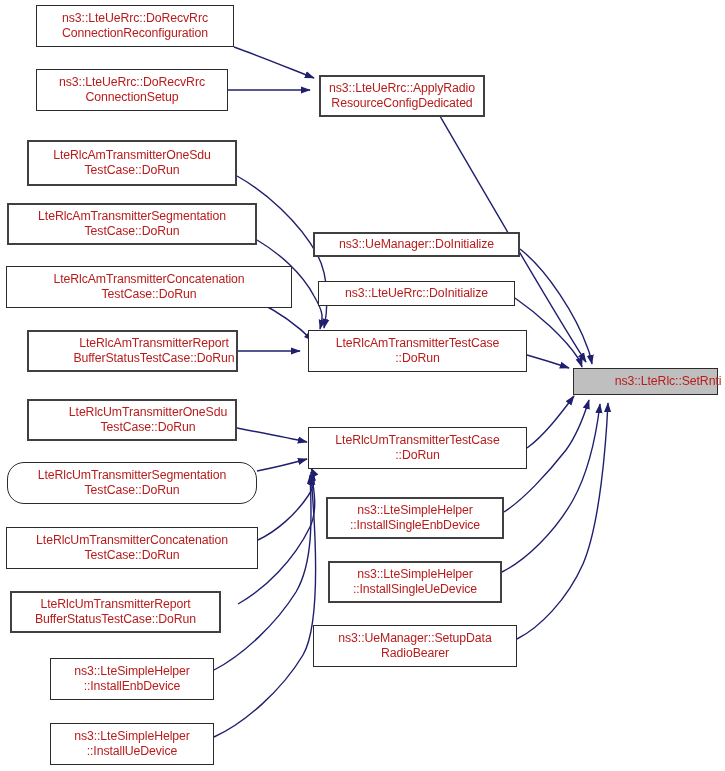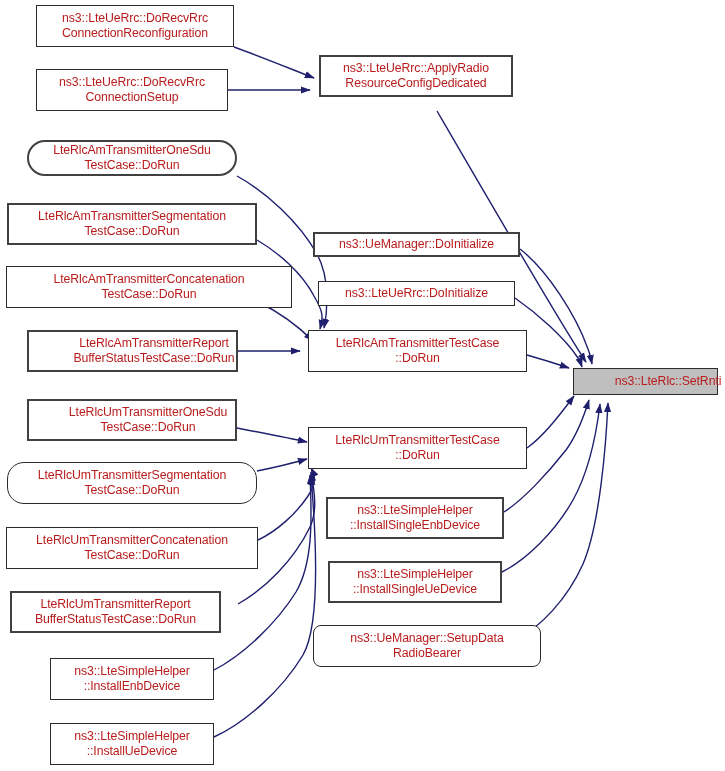--- a/index.html
+++ b/index.html
@@ -82,23 +82,23 @@
         <path d="M 502,572 C 526,560 555,532 573,500 C 588,473 596,437 600,404" fill="none" stroke="#1f1f6e" stroke-width="1.4" marker-end="url(#arrowhead)"></path>
         <path d="M 517,639 C 539,628 567,600 583,564 C 600,524 606,444 608,403" fill="none" stroke="#1f1f6e" stroke-width="1.4" marker-end="url(#arrowhead)"></path>
       </g>
   </svg>
 
   <div id="nodes">
       <div class="node" style="left: 36px; top: 5px; width: 198px; height: 42px;">ns3::LteUeRrc::DoRecvRrc
 ConnectionReconfiguration</div>
       <div class="node" style="left: 36px; top: 69px; width: 192px; height: 42px;">ns3::LteUeRrc::DoRecvRrc
 ConnectionSetup</div>
-      <div class="node thick" style="left: 319px; top: 55px; width: 194px; height: 42px;">ns3::LteUeRrc::ApplyRadio
+      <div class="node thick" style="left: 319px; top: 75px; width: 166px; height: 42px;">ns3::LteUeRrc::ApplyRadio
 ResourceConfigDedicated</div>
-      <div class="node thick" style="left: 27px; top: 140px; width: 210px; height: 36px; border-radius: 19px;">LteRlcAmTransmitterOneSdu
+      <div class="node thick" style="left: 27px; top: 140px; width: 210px; height: 46px;">LteRlcAmTransmitterOneSdu
 TestCase::DoRun</div>
       <div class="node thick" style="left: 7px; top: 203px; width: 250px; height: 42px;">LteRlcAmTransmitterSegmentation
 TestCase::DoRun</div>
       <div class="node" style="left: 6px; top: 266px; width: 286px; height: 42px;">LteRlcAmTransmitterConcatenation
 TestCase::DoRun</div>
       <div class="node thick" style="left: 27px; top: 330px; width: 211px; height: 42px; padding-left: 43px;">LteRlcAmTransmitterReport
 BufferStatusTestCase::DoRun</div>
       <div class="node thick" style="left: 27px; top: 399px; width: 210px; height: 42px; padding-left: 32px;">LteRlcUmTransmitterOneSdu
 TestCase::DoRun</div>
       <div class="node" style="left: 7px; top: 462px; width: 250px; height: 42px; border-radius: 17px;">LteRlcUmTransmitterSegmentation
@@ -114,18 +114,18 @@
       <div class="node thick" style="left: 313px; top: 232px; width: 207px; height: 25px;">ns3::UeManager::DoInitialize</div>
       <div class="node" style="left: 318px; top: 281px; width: 197px; height: 25px;">ns3::LteUeRrc::DoInitialize</div>
       <div class="node" style="left: 308px; top: 330px; width: 219px; height: 42px;">LteRlcAmTransmitterTestCase
 ::DoRun</div>
       <div class="node" style="left: 308px; top: 427px; width: 219px; height: 42px;">LteRlcUmTransmitterTestCase
 ::DoRun</div>
       <div class="node thick" style="left: 326px; top: 497px; width: 178px; height: 42px;">ns3::LteSimpleHelper
 ::InstallSingleEnbDevice</div>
       <div class="node thick" style="left: 328px; top: 561px; width: 174px; height: 42px;">ns3::LteSimpleHelper
 ::InstallSingleUeDevice</div>
-      <div class="node" style="left: 313px; top: 625px; width: 228px; height: 42px; border-radius: 8px;">ns3::UeManager::SetupData
+      <div class="node" style="left: 313px; top: 625px; width: 204px; height: 42px;">ns3::UeManager::SetupData
 RadioBearer</div>
       <div class="node target" style="left: 573px; top: 368px; width: 145px; height: 27px;">ns3::LteRlc::SetRnti</div>
     </div>
 
 </div>
 
 </body></html>

